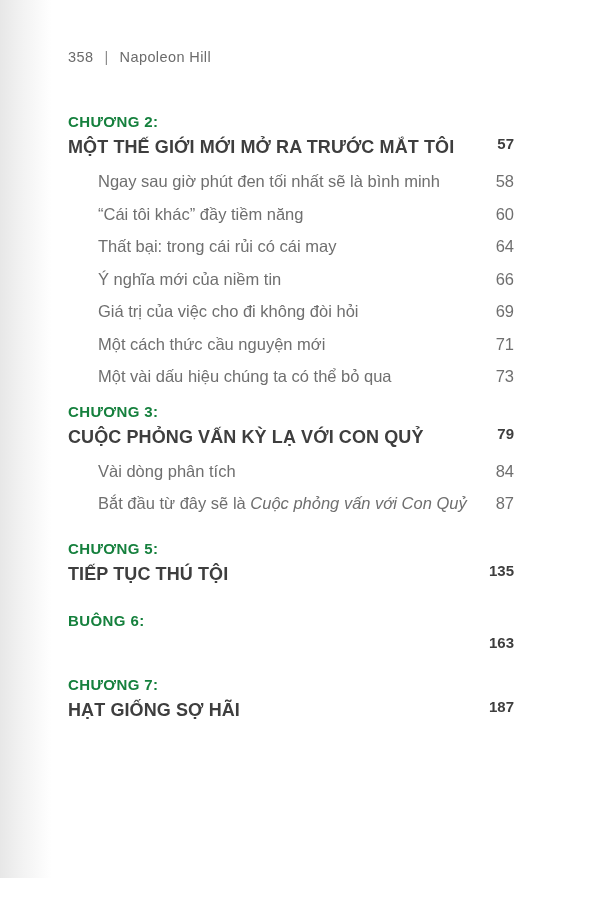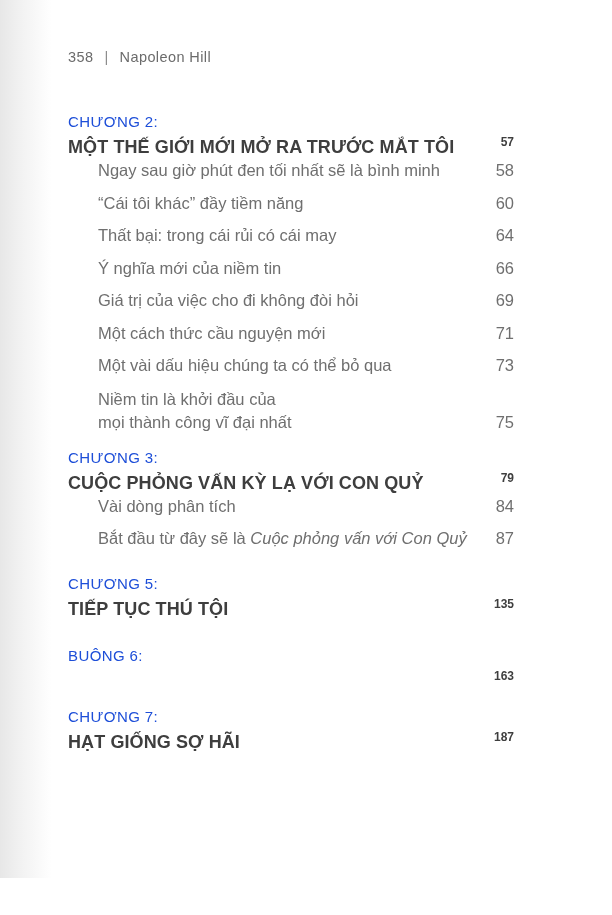--- a/index.html
+++ b/index.html
@@ -32,44 +32,45 @@
     color: #6b6b6b;
     letter-spacing: 0.4px;
   }
   .running-header .sep { margin: 0 11px; color: #8a8a8a; }
   .chapter { margin-top: 24px; }
   .chapter.first { margin-top: 46px; }
   .chapter.after-items { margin-top: 14px; }
   .ch-label {
     font-size: 15px;
     line-height: 20px;
-    color: #1d4ed8;
+    color: #15803d;
     letter-spacing: 0.4px;
+    font-weight: bold;
   }
   .ch-title-row {
     display: flex;
     align-items: flex-start;
     margin-top: 3px;
   }
   .ch-title {
     font-size: 18px;
     font-weight: bold;
     line-height: 25px;
     color: #3e3e3e;
     letter-spacing: 0.1px;
   }
   .ch-page {
     margin-left: auto;
     padding-left: 12px;
-    font-size: 12px;
+    font-size: 15px;
     font-weight: bold;
     color: #3e3e3e;
     white-space: nowrap;
   }
-  .items { padding-left: 30px; }
+  .items { margin-top: 11px; padding-left: 30px; }
   .item {
     display: flex;
     align-items: flex-end;
     margin-bottom: 11px;
     font-size: 16.5px;
     line-height: 21.5px;
     color: #6f6f6f;
   }
   .item-text { flex: 1 1 auto; }
   .item-page {
@@ -120,27 +121,20 @@
           <span class="item-page">69</span>
         </div>
         <div class="item">
           <span class="item-text">Một cách thức cầu nguyện mới</span>
           <span class="item-page">71</span>
         </div>
         <div class="item">
           <span class="item-text">Một vài dấu hiệu chúng ta có thể bỏ qua</span>
           <span class="item-page">73</span>
         </div>
-        <div class="item two-line">
-          <span class="item-text">
-            <div>Niềm tin là khởi đầu của</div>
-            <div>mọi thành công vĩ đại nhất</div>
-          </span>
-          <span class="item-page">75</span>
-        </div>
       </div>
     </section>
 
     <section class="chapter after-items">
       <div class="ch-label">CHƯƠNG 3:</div>
       <div class="ch-title-row">
         <span class="ch-title">CUỘC PHỎNG VẤN KỲ LẠ VỚI CON QUỶ</span>
         <span class="ch-page">79</span>
       </div>
       <div class="items">

